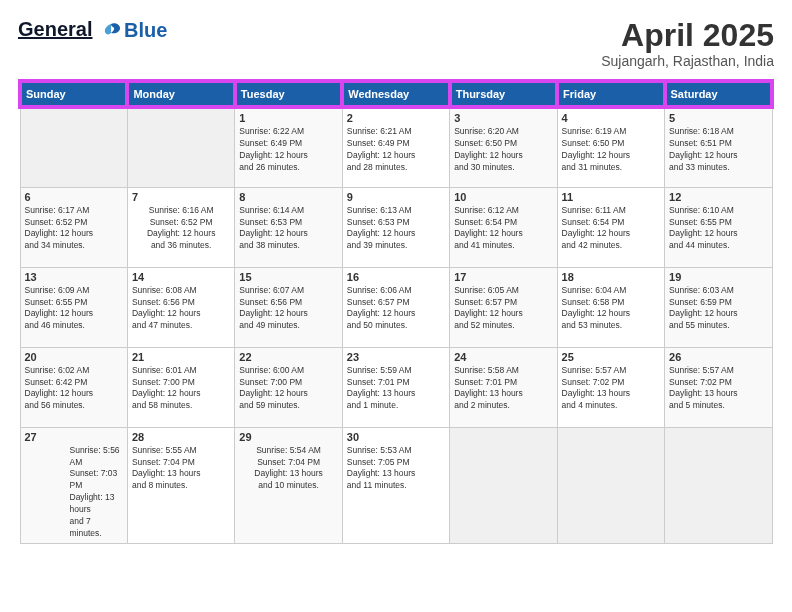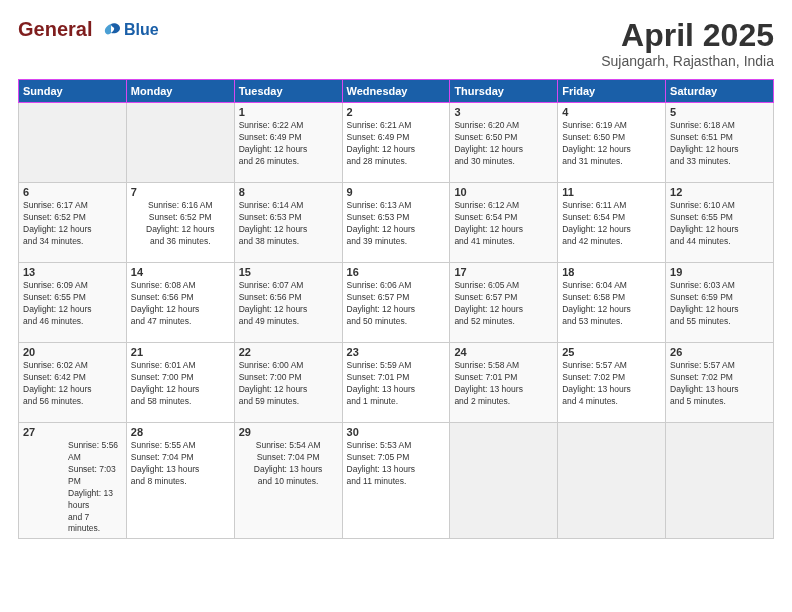--- a/index.html
+++ b/index.html
@@ -43,21 +43,21 @@
       border-collapse: collapse;
       table-layout: fixed;
     }
     th {
       background-color: #1a5fa8;
       color: #fff;
       font-size: 11px;
       font-weight: bold;
       padding: 5px 4px;
       text-align: left;
-      border: 1px solid #d946ef;
+      border: 4px solid #d946ef;
     }
     td {
       border: 1px solid #ccc;
       vertical-align: top;
       padding: 3px 4px;
       height: 80px;
       font-size: 9px;
       color: #333;
       background: #fff;
     }
@@ -84,27 +84,27 @@
   </style>
 </head>
 <body>
 
 <div class="container">
   <div class="header">
     <div class="logo">
       <div>
         <div style="display:flex;align-items:center;">
           <div style="font-size:20px;font-weight:bold;color:#333;line-height:1.1;">
-            <span style="color:#7f1d1d;">General</span>
+            <span style="color:#0f172a;text-decoration:underline;">General</span>
             <svg style="display:inline-block;vertical-align:middle;margin-left:2px;" width="22" height="22" viewBox="0 0 22 22">
               <path d="M11 4 C14 2, 20 4, 20 8 C20 12, 16 14, 11 13 C11 13, 15 10, 14 8 C13 6, 11 7, 11 4Z" fill="#1a5fa8"></path>
               <path d="M11 4 C8 5, 4 8, 5 12 C6 15, 9 15, 11 13" fill="#4a9fd4"></path>
             </svg>
           </div>
-          <div style="font-size:16px;font-weight:bold;color:#1a5fa8;line-height:1.1;margin-left:2px;">Blue</div>
+          <div style="font-size:20px;font-weight:bold;color:#1a5fa8;line-height:1.1;margin-left:2px;">Blue</div>
         </div>
       </div>
     </div>
     <div class="title-block">
       <div class="month-title">April 2025</div>
       <div class="location">Sujangarh, Rajasthan, India</div>
     </div>
   </div>
 
   <table>

